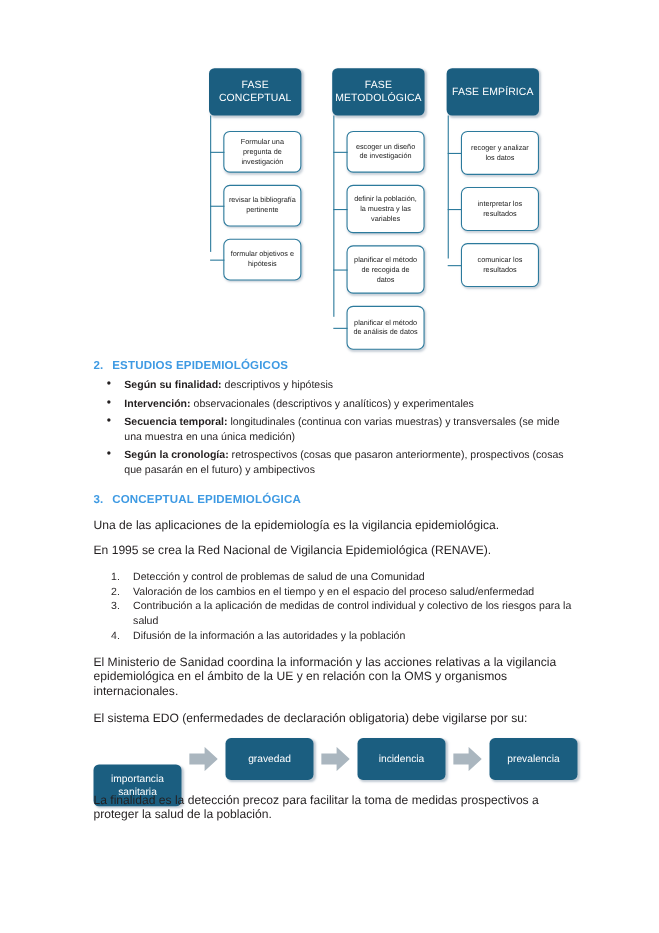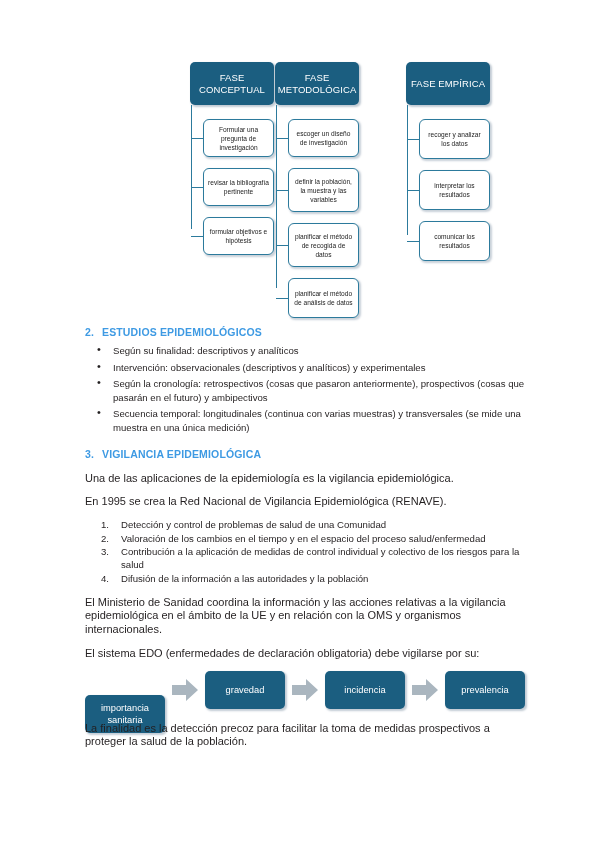--- a/index.html
+++ b/index.html
@@ -22,21 +22,21 @@
     left: 190px;
     top: 62px;
     width: 300px;
     height: 265px;
   }
   .dcol {
     position: absolute;
     top: 0;
   }
   .dcol.c1 { left: 0px;   width: 84px; }
-  .dcol.c2 { left: 85px; width: 84px; }
+  .dcol.c2 { left: 112px; width: 84px; }
   .dcol.c3 { left: 216px; width: 84px; }
 
   .phase-head {
     position: relative;
     box-sizing: border-box;
     width: 84px;
     min-height: 43px;
     background: #1b5e80;
     border-radius: 5px;
     color: #ffffff;
@@ -138,21 +138,21 @@
     color: #231f20;
   }
   ul.bullets li::before {
     content: "\2022";
     position: absolute;
     left: 12px;
     top: -1px;
     font-size: 11px;
     color: #231f20;
   }
-  ul.bullets li b { font-weight: normal; margin-top: 39px; }
+  ul.bullets li b { font-weight: bold; margin-top: 39px; }
 
   p.para {
     font-size: 11px;
     line-height: 13.2px;
     margin: 0 0 11px 0;
     color: #231f20;
   }
   p.para.tight { margin-bottom: 10px; }
 
   ol.numlist {
@@ -248,29 +248,29 @@
 </div>
 
 <div class="content">
 
   <div class="heading h2">
     <span class="num">2.</span>
     <span>ESTUDIOS EPIDEMIOLÓGICOS</span>
   </div>
 
   <ul class="bullets">
-    <li><b>Según su finalidad:</b><span> descriptivos y analíticos</span></li>
+    <li><b>Según su finalidad:</b><span> descriptivos y hipótesis</span></li>
     <li><b>Intervención:</b><span> observacionales (descriptivos y analíticos) y experimentales</span></li>
+    <li><b>Secuencia temporal:</b><span> longitudinales (continua con varias muestras) y transversales (se mide una muestra en una única medición)</span></li>
     <li><b>Según la cronología:</b><span> retrospectivos (cosas que pasaron anteriormente), prospectivos (cosas que pasarán en el futuro) y ambipectivos</span></li>
-    <li><b>Secuencia temporal:</b><span> longitudinales (continua con varias muestras) y transversales (se mide una muestra en una única medición)</span></li>
   </ul>
 
   <div class="heading h3">
     <span class="num">3.</span>
-    <span>VIGILANCIA EPIDEMIOLÓGICA</span>
+    <span>CONCEPTUAL EPIDEMIOLÓGICA</span>
   </div>
 
   <p class="para tight">Una de las aplicaciones de la epidemiología es la vigilancia epidemiológica.</p>
   <p class="para tight">En 1995 se crea la Red Nacional de Vigilancia Epidemiológica (RENAVE).</p>
 
   <ol class="numlist">
     <li><span class="onum">1.</span><span>Detección y control de problemas de salud de una Comunidad</span></li>
     <li><span class="onum">2.</span><span>Valoración de los cambios en el tiempo y en el espacio del proceso salud/enfermedad</span></li>
     <li><span class="onum">3.</span><span>Contribución a la aplicación de medidas de control individual y colectivo de los riesgos para la salud</span></li>
     <li><span class="onum">4.</span><span>Difusión de la información a las autoridades y la población</span></li>

